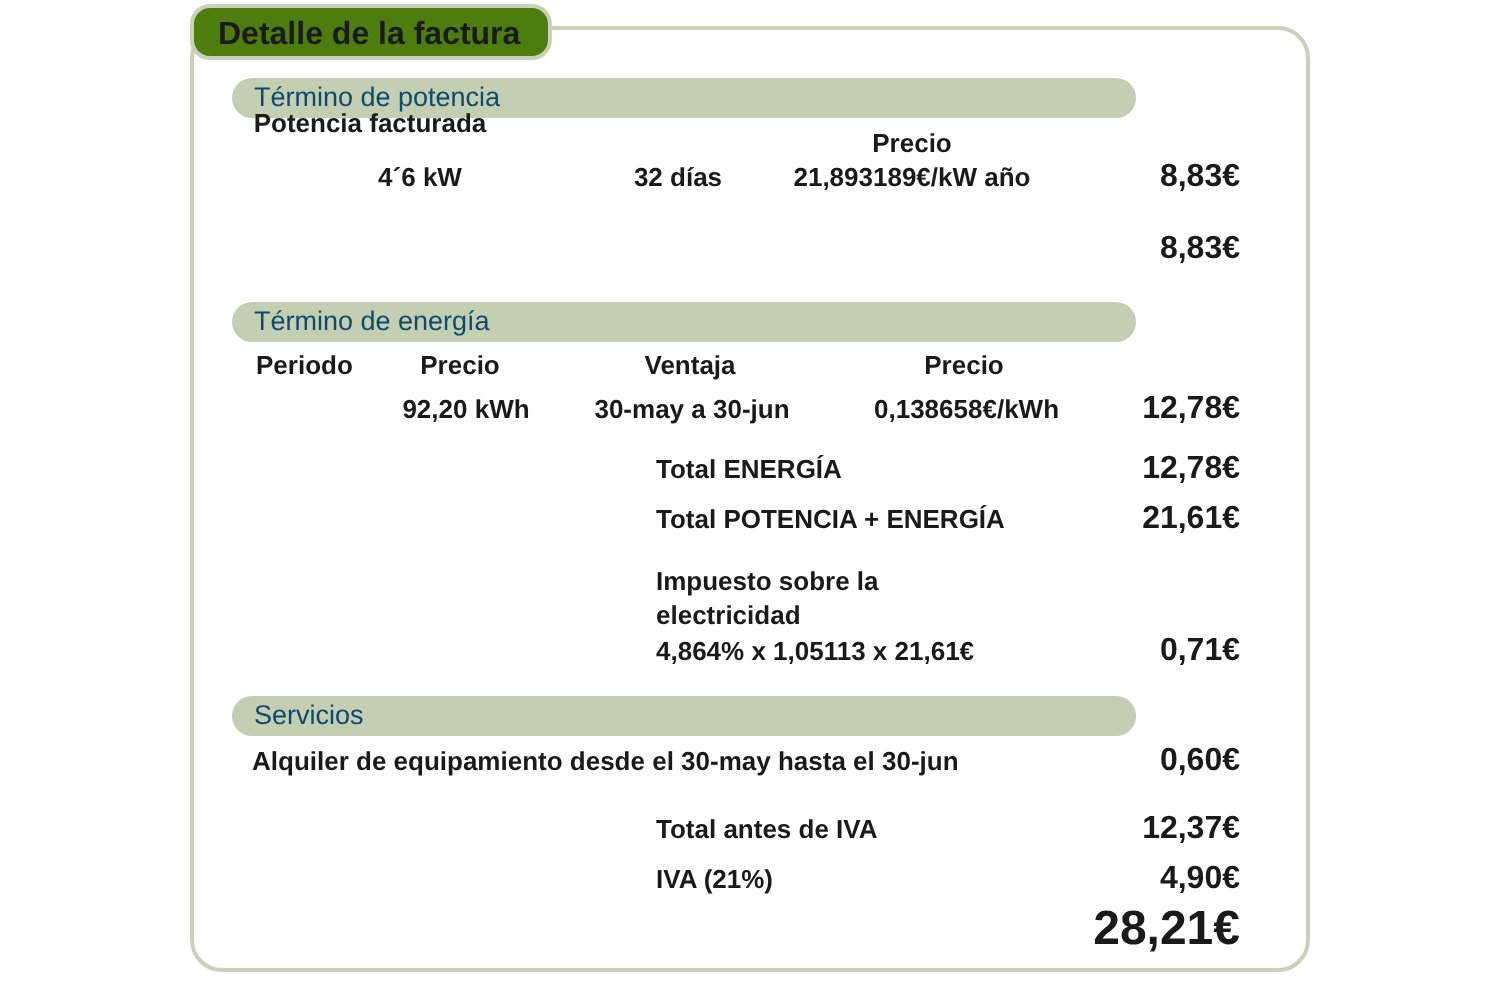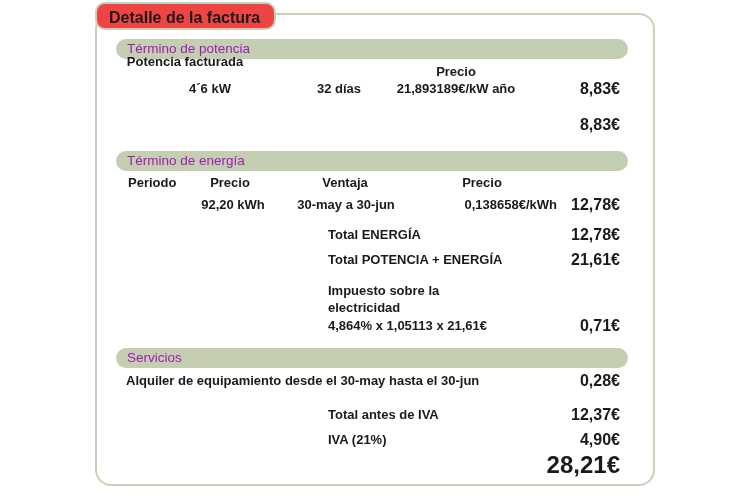--- a/index.html
+++ b/index.html
@@ -30,49 +30,49 @@
     z-index: 1;
   }
   .tab {
     position: absolute;
     left: 95px; top: 2px;
     box-sizing: border-box;
     height: 28px;
     padding: 3px 14px 0 12px;
     border: 2px solid var(--border, #c9d2b8);
     border-radius: 10px;
-    background: #ef4444;
+    background: #4d7c0f;
     z-index: 2;
     font-size: 16px;
     font-weight: 700;
     line-height: 22px;
     white-space: nowrap;
   }
   .bar {
     position: absolute;
     left: 19px;
-    width: 512px; height: 20px;
+    width: 452px; height: 20px;
     box-sizing: border-box;
     background: var(--bar-bg, #c4ceb3);
     border-radius: 10px;
     font-size: 13.5px;
     font-weight: 400;
     line-height: 20px;
     padding-left: 11px;
-    color: #a21caf;
+    color: #0c4a6e;
   }
   .t {
     position: absolute;
     font-size: 13px;
     font-weight: 700;
     line-height: 15px;
     white-space: nowrap;
   }
   .ctr { text-align: center; }
-  .rt  { text-align: right; }
+  .rt  { text-align: left; }
   .amt {
     position: absolute;
     right: 33px; width: 110px;
     text-align: right;
     font-size: 16px;
     font-weight: 700;
     line-height: 15px;
     white-space: nowrap;
   }
   .grand {
@@ -123,21 +123,21 @@
     <div class="amt" style="top:237px">21,61€</div>
 
     <div class="t" style="top:268px; left:231px">Impuesto sobre la</div>
     <div class="t" style="top:285px; left:231px">electricidad</div>
     <div class="t" style="top:303px; left:231px">4,864% x 1,05113 x 21,61€</div>
     <div class="amt" style="top:303px">0,71€</div>
 
     <div class="bar" style="top:333px">Servicios</div>
 
     <div class="t" style="top:358px; left:29px">Alquiler de equipamiento desde el 30-may hasta el 30-jun</div>
-    <div class="amt" style="top:358px">0,28€</div>
+    <div class="amt" style="top:358px">0,60€</div>
 
     <div class="t" style="top:392px; left:231px">Total antes de IVA</div>
     <div class="amt" style="top:392px">12,37€</div>
 
     <div class="t" style="top:417px; left:231px">IVA (21%)</div>
     <div class="amt" style="top:417px">4,90€</div>
 
     <div class="amt grand" style="top:440px">28,21€</div>
 
   </div>

